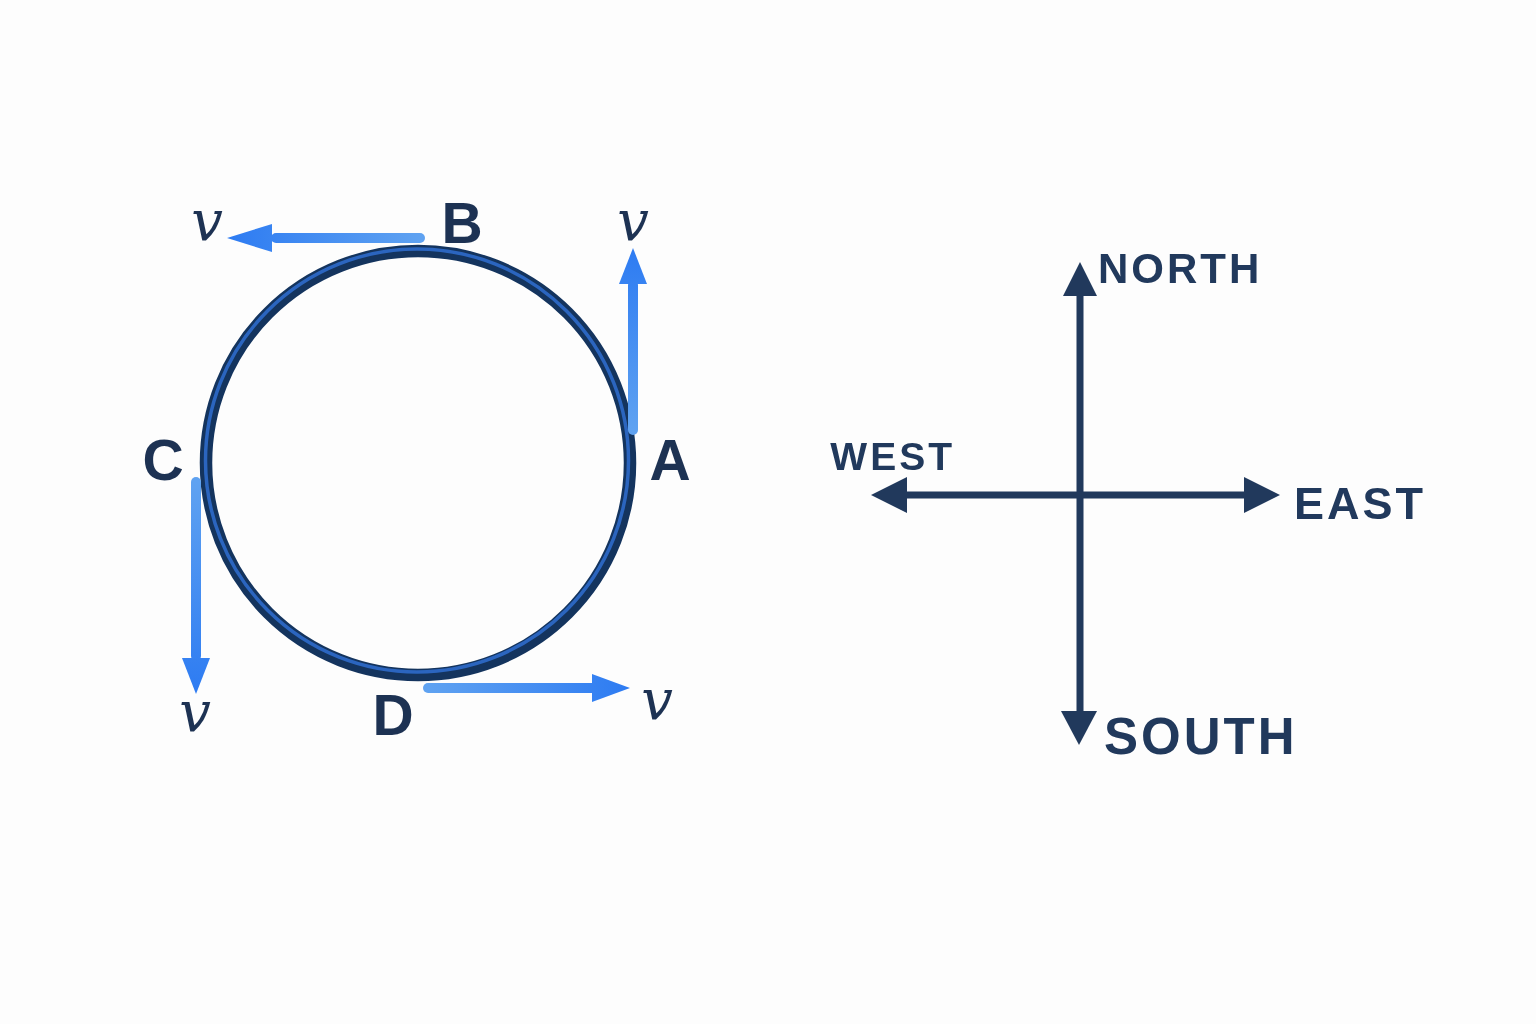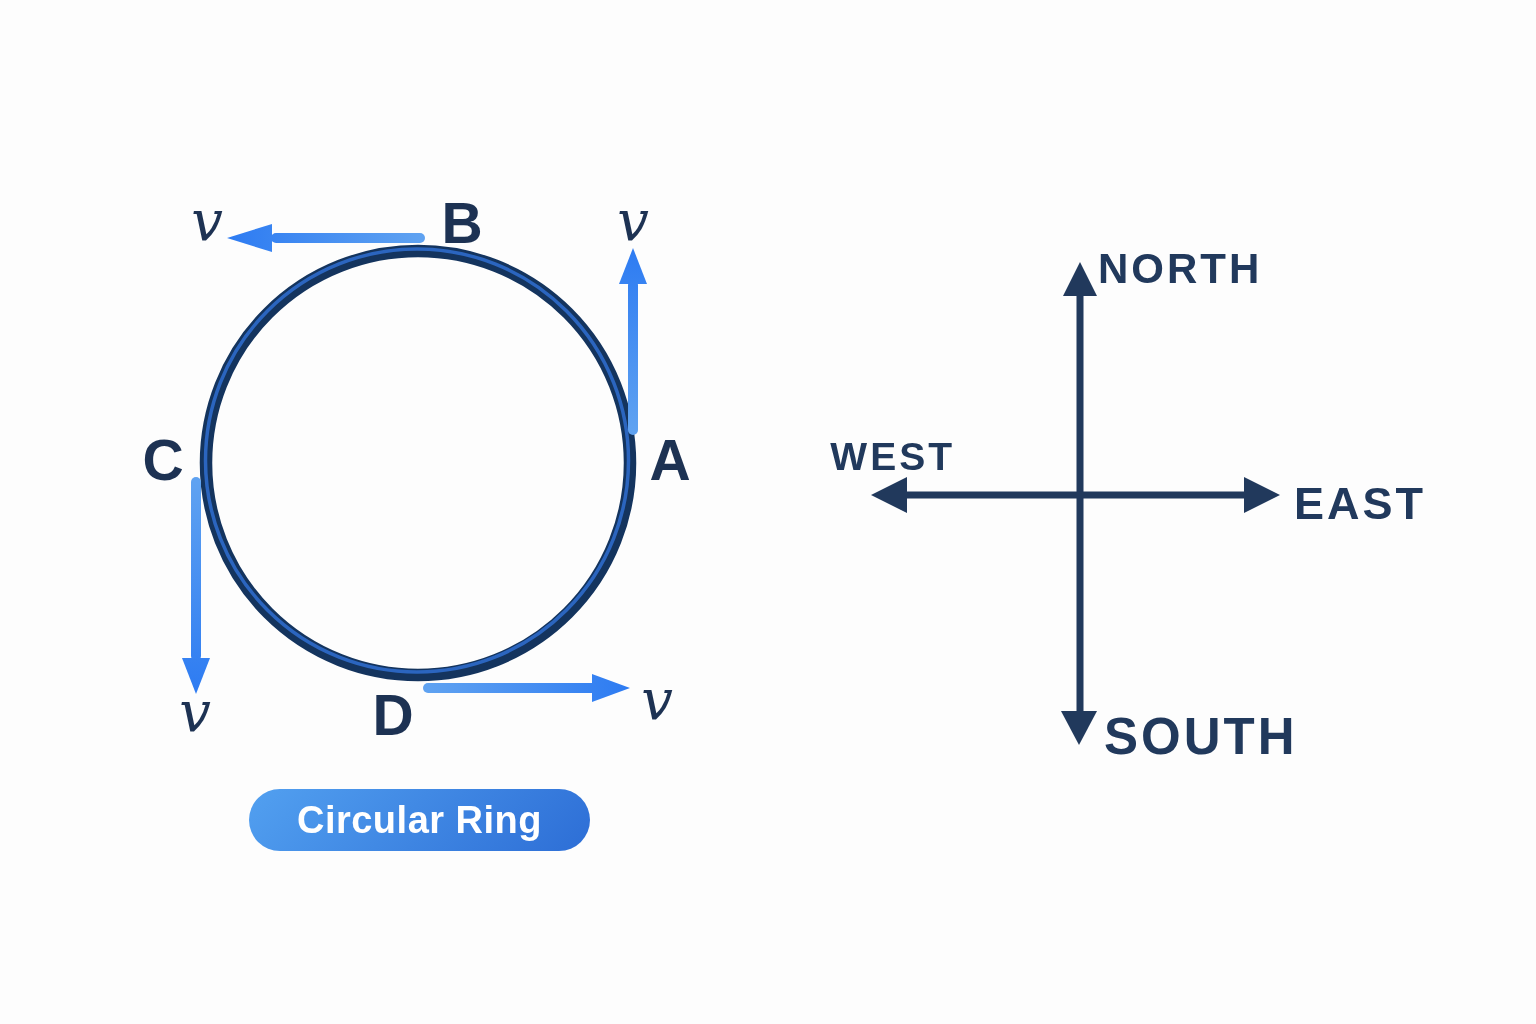--- a/index.html
+++ b/index.html
@@ -137,17 +137,14 @@
       <polygon class="compass-head" points="871,495 907,477 907,513"></polygon>
       <polygon class="compass-head" points="1280,495 1244,477 1244,513"></polygon>
 
       <text class="compass-label" font-size="42" x="1098" y="283" text-anchor="start">NORTH</text>
       <text class="compass-label" font-size="39" x="955" y="470" text-anchor="end">WEST</text>
       <text class="compass-label" font-size="45" x="1294" y="519" text-anchor="start">EAST</text>
       <text class="compass-label" font-size="51" x="1104" y="754" text-anchor="start">SOUTH</text>
     </g>
   </svg>
 
-  <div class="badge">
-    <span>Circular Ring</span>
-  </div>
 
 </div>
 
 </body></html>

